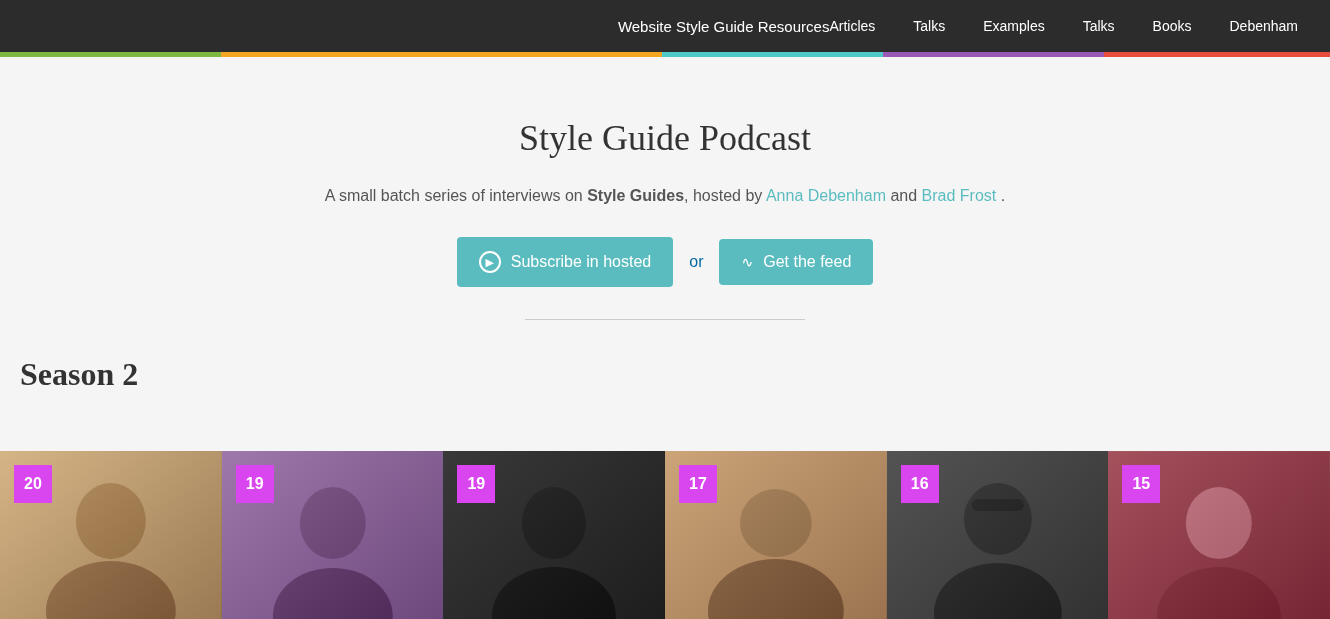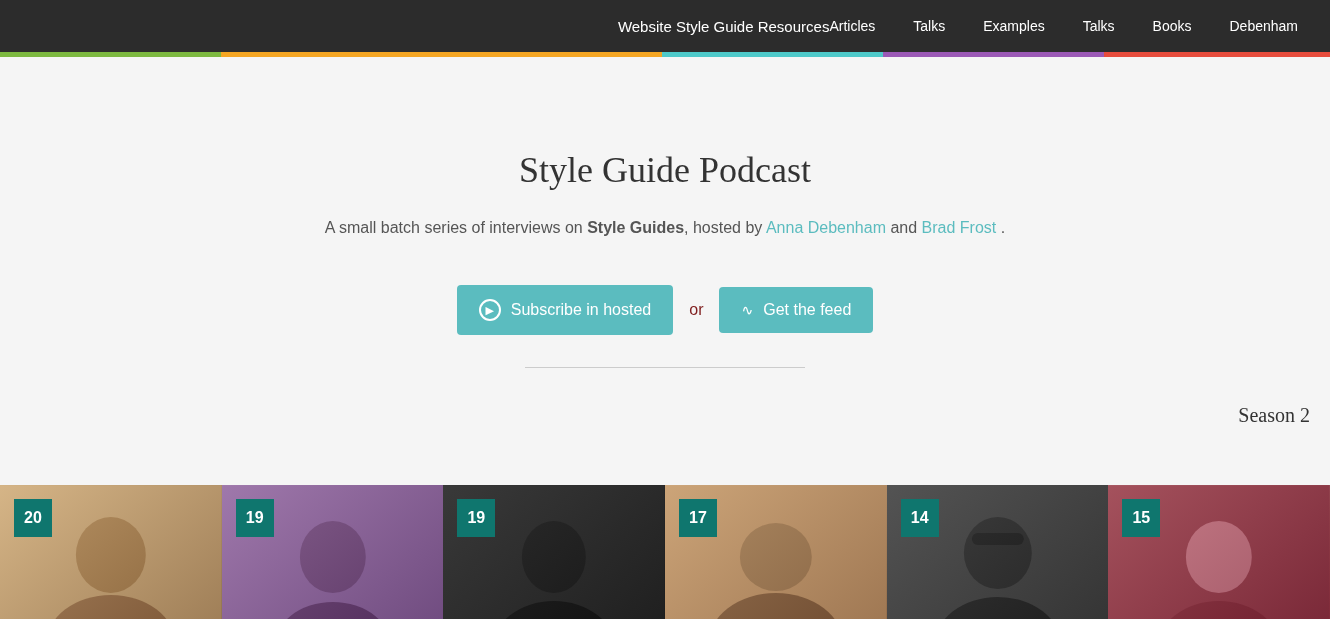--- a/index.html
+++ b/index.html
@@ -41,33 +41,33 @@
         #4ec9c9 49.8%, #4ec9c9 66.4%,
         #9b59b6 66.4%, #9b59b6 83%,
         #e74c3c 83%, #e74c3c 100%
       );
     }
 
     
     .hero {
       background: #f5f5f5;
       text-align: center;
-      padding: 92px 20px 30px;
+      padding: 60px 20px 30px;
     }
     .hero h1 {
       font-size: 36px;
       font-weight: 400;
       color: #333;
       margin-bottom: 28px;
       font-family: Georgia, serif;
     }
     .hero p {
       font-size: 16px;
       color: #555;
-      margin-bottom: 48px;
+      margin-bottom: 32px;
       font-family: Arial, sans-serif;
     }
     .hero p strong {
       font-weight: 700;
     }
     .hero p a {
       color: #5bbcbf;
       text-decoration: none;
     }
     .buttons {
@@ -99,34 +99,34 @@
       font-size: 16px;
       font-family: Arial, sans-serif;
       cursor: pointer;
       display: flex;
       align-items: center;
       gap: 10px;
     }
     .or-text {
       font-family: Arial, sans-serif;
       font-size: 16px;
-      color: #7f1d1d;
+      color: #0369a1;
     }
     .divider {
       width: 280px;
       height: 1px;
       background: #ccc;
       margin: 0 auto 36px;
     }
 
     
     .season-title {
-      text-align: right;
-      font-size: 20px;
-      font-weight: 400;
+      text-align: left;
+      font-size: 32px;
+      font-weight: 700;
       color: #333;
       margin-bottom: 28px;
       font-family: Georgia, serif;
     }
 
     
     .episodes {
       display: flex;
       overflow: hidden;
     }
@@ -141,21 +141,21 @@
       width: 100%;
       height: 195px;
       display: block;
       position: relative;
       overflow: hidden;
     }
     .ep-badge {
       position: absolute;
       top: 14px;
       left: 14px;
-      background: #0f766e;
+      background: #d946ef;
       color: #fff;
       font-family: Arial, sans-serif;
       font-size: 16px;
       font-weight: bold;
       width: 38px;
       height: 38px;
       display: flex;
       align-items: center;
       justify-content: center;
       z-index: 2;
@@ -305,21 +305,21 @@
         <ellipse cx="111" cy="162" rx="64" ry="50" fill="#222"></ellipse>
         <rect x="0" y="0" width="222" height="195" fill="url(#grad16)" opacity="0.3"></rect>
         <defs>
             <linearGradient id="grad16" x1="0" y1="0" x2="1" y2="1">
               <stop offset="0%" stop-color="#777"></stop>
               <stop offset="100%" stop-color="#000"></stop>
             </linearGradient>
           </defs>
       </svg>
     </div>
-    <div class="ep-badge">14</div>
+    <div class="ep-badge">16</div>
   </div>
   <div class="episode">
     <div class="episode-photo photo-15">
       <svg width="100%" height="195" viewBox="0 0 222 195" xmlns="http://www.w3.org/2000/svg">
         <rect width="222" height="195" fill="#8b3040"></rect>
         <ellipse cx="111" cy="72" rx="33" ry="36" fill="#c07080"></ellipse>
         <ellipse cx="111" cy="165" rx="62" ry="49" fill="#7a2030"></ellipse>
         <rect x="0" y="0" width="222" height="195" fill="url(#grad15)" opacity="0.3"></rect>
         <defs>
             <linearGradient id="grad15" x1="0" y1="0" x2="1" y2="1">

